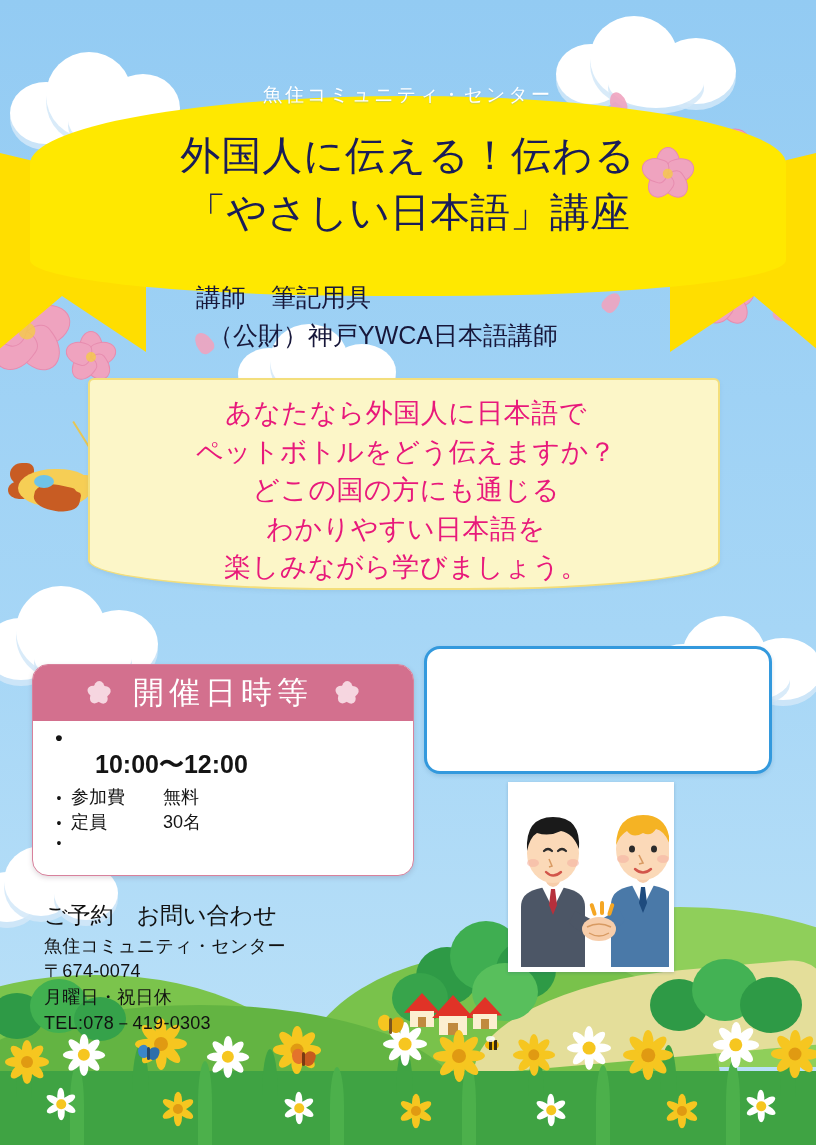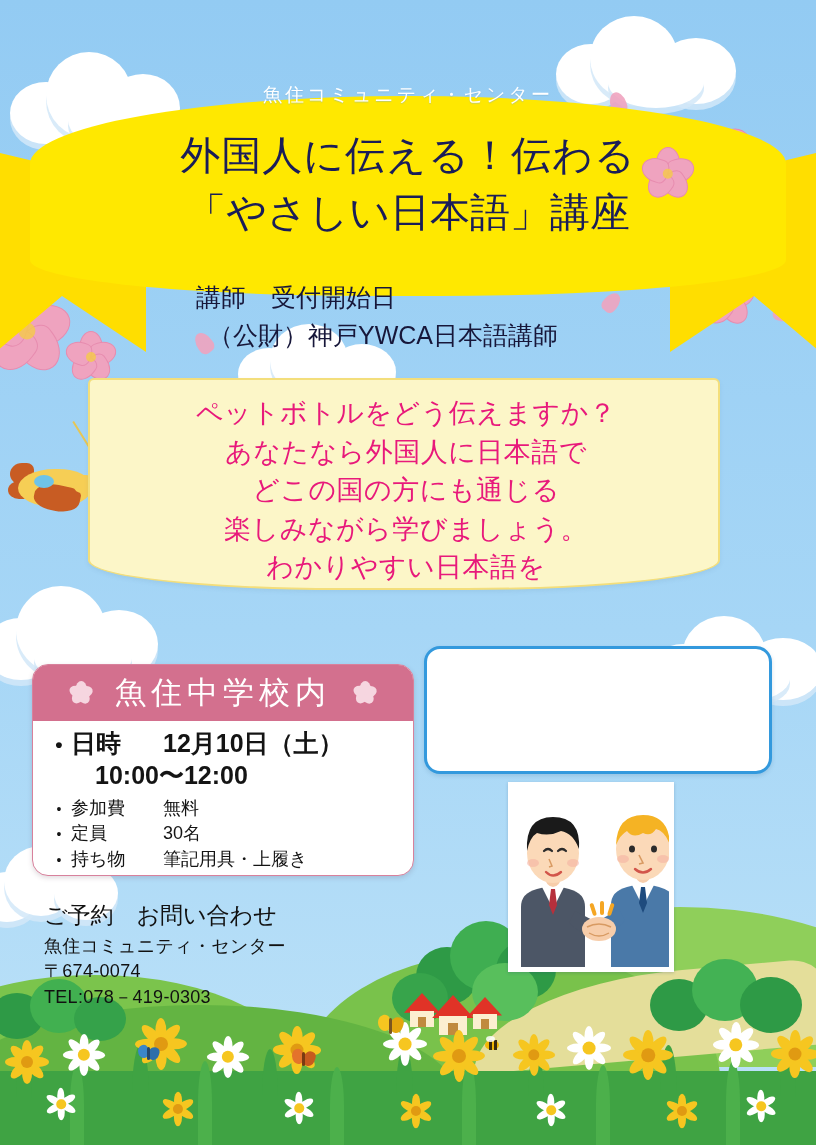--- a/index.html
+++ b/index.html
@@ -325,83 +325,81 @@
   </div>
 
   <div class="pre-title">魚住コミュニティ・センター</div>
 
   <div class="title-block">
     <div class="ln1">外国人に伝える！伝わる</div>
     <div class="ln2">「やさしい日本語」講座</div>
   </div>
 
   <div class="lecturer">
-    <div class="l1">講師　受付開始日</div>
+    <div class="l1">講師　筆記用具</div>
     <div class="l2">（公財）神戸YWCA日本語講師</div>
   </div>
 
   <div class="plane">
     <div class="string"></div>
     <div class="string2"></div>
     <div class="tail"></div>
     <div class="tail2"></div>
     <div class="body"></div>
     <div class="wing"></div>
     <div class="win"></div>
     <div class="nose"></div>
     <div class="prop"></div>
   </div>
 
   <div class="msg-panel">
     <div class="msg-text">
+      <div>あなたなら外国人に日本語で</div>
       <div>ペットボトルをどう伝えますか？</div>
-      <div>あなたなら外国人に日本語で</div>
       <div>どこの国の方にも通じる</div>
+      <div>わかりやすい日本語を</div>
       <div>楽しみながら学びましょう。</div>
-      <div>わかりやすい日本語を</div>
     </div>
   </div>
 
   <div class="details">
     <div class="details-head">
       <span class="flower-mini">
         <span class="p" style="transform:translate(-50%,-100%) rotate(0deg);"></span>
         <span class="p" style="transform:translate(-50%,-100%) rotate(72deg);"></span>
         <span class="p" style="transform:translate(-50%,-100%) rotate(144deg);"></span>
         <span class="p" style="transform:translate(-50%,-100%) rotate(216deg);"></span>
         <span class="p" style="transform:translate(-50%,-100%) rotate(288deg);"></span>
       </span>
-      <span class="htxt">魚住中学校内</span>
+      <span class="htxt">開催日時等</span>
       <span class="flower-mini">
         <span class="p" style="transform:translate(-50%,-100%) rotate(0deg);"></span>
         <span class="p" style="transform:translate(-50%,-100%) rotate(72deg);"></span>
         <span class="p" style="transform:translate(-50%,-100%) rotate(144deg);"></span>
         <span class="p" style="transform:translate(-50%,-100%) rotate(216deg);"></span>
         <span class="p" style="transform:translate(-50%,-100%) rotate(288deg);"></span>
       </span>
     </div>
 
     <div class="details-body">
       <div class="drow big">
         <span class="bul">•</span>
-        <span><span class="dlabel">日時</span><span>12月10日（土）</span></span>
       </div>
       <div class="dsub-indent">10:00〜12:00</div>
 
       <div class="drow sub" style="margin-top:4px;">
         <span class="bul">•</span>
         <span><span class="dlabel">参加費</span><span>無料</span></span>
       </div>
       <div class="drow sub">
         <span class="bul">•</span>
         <span><span class="dlabel">定員</span><span>30名</span></span>
       </div>
       <div class="drow sub">
         <span class="bul">•</span>
-        <span><span class="dlabel">持ち物</span><span>筆記用具・上履き</span></span>
       </div>
     </div>
   </div>
 
   <div class="reg">
   </div>
 
   <div class="photo">
     <div class="inner">
       <svg viewBox="0 0 166 190" width="166" height="190">
@@ -442,20 +440,21 @@
         <rect x="87" y="114" width="4" height="14" rx="2" fill="#F5A623"></rect>
         <rect x="96" y="116" width="4" height="13" rx="2" fill="#F5A623" transform="rotate(18 98 122)"></rect>
       </svg>
     </div>
   </div>
 
   <div class="contact">
     <div class="c-head">ご予約　お問い合わせ</div>
     <div class="cl">魚住コミュニティ・センター</div>
     <div class="cl">〒674-0074</div>
+    <div class="cl">月曜日・祝日休</div>
     <div class="cl">TEL:078－419-0303</div>
   </div>
 
   <div class="meadow">
     <div class="hill" style="left:400px; bottom:78px; width:560px; height:160px; background:#8FCF5A;"></div>
     <div class="hill" style="left:300px; bottom:66px; width:420px; height:128px; background:#79C24B;"></div>
     <div class="hill" style="left:-120px; bottom:60px; width:430px; height:110px; background:#7BC44C;"></div>
     <div class="hill" style="left:-60px; bottom:44px; width:520px; height:96px; background:#63B442;"></div>
 
     <div style="position:absolute; left:470px; bottom:86px; width:360px; height:86px;

